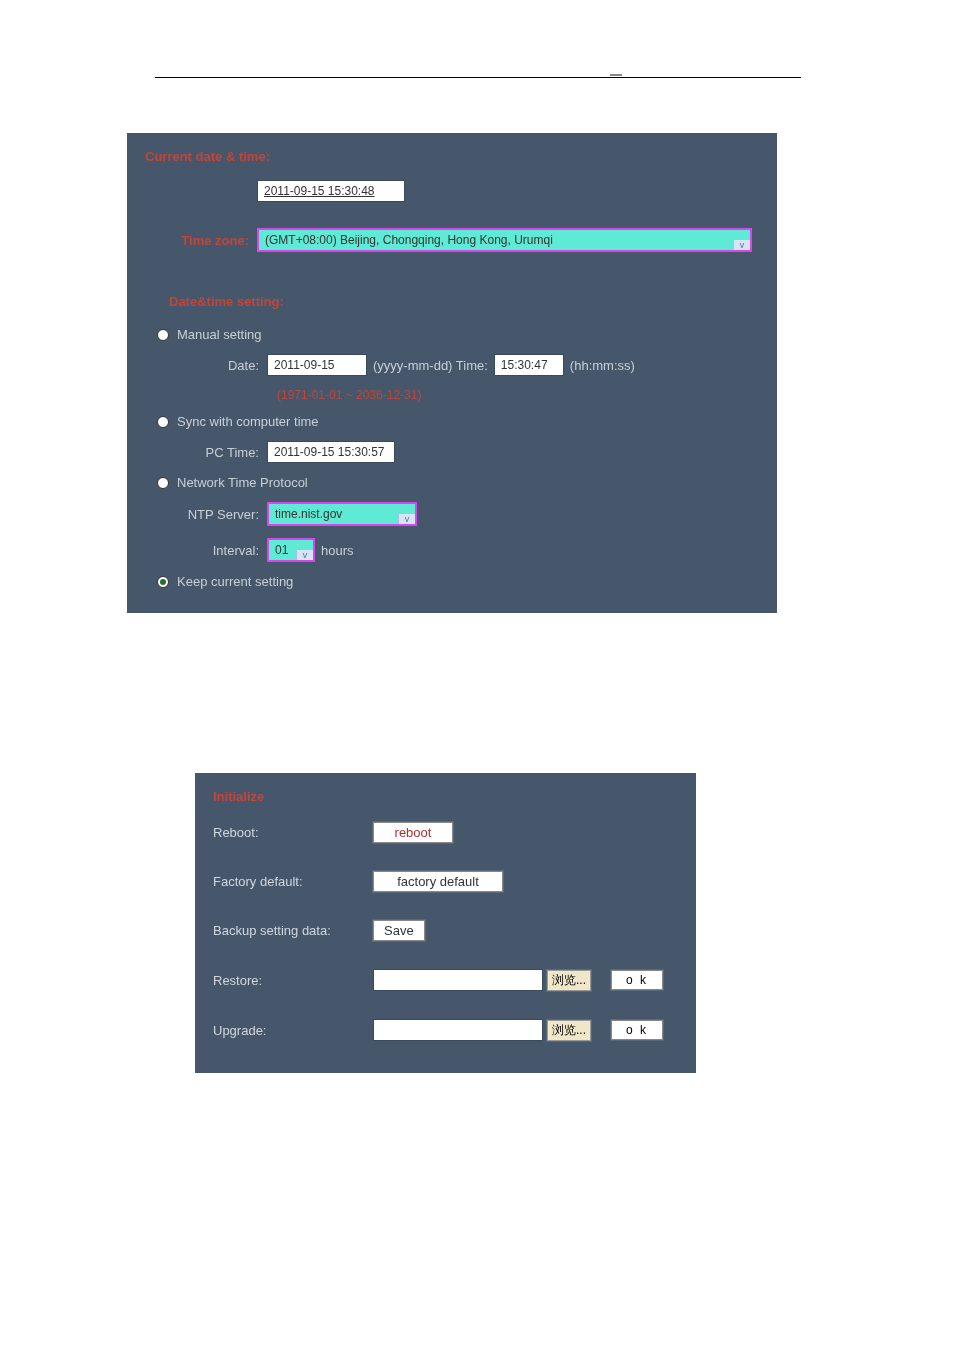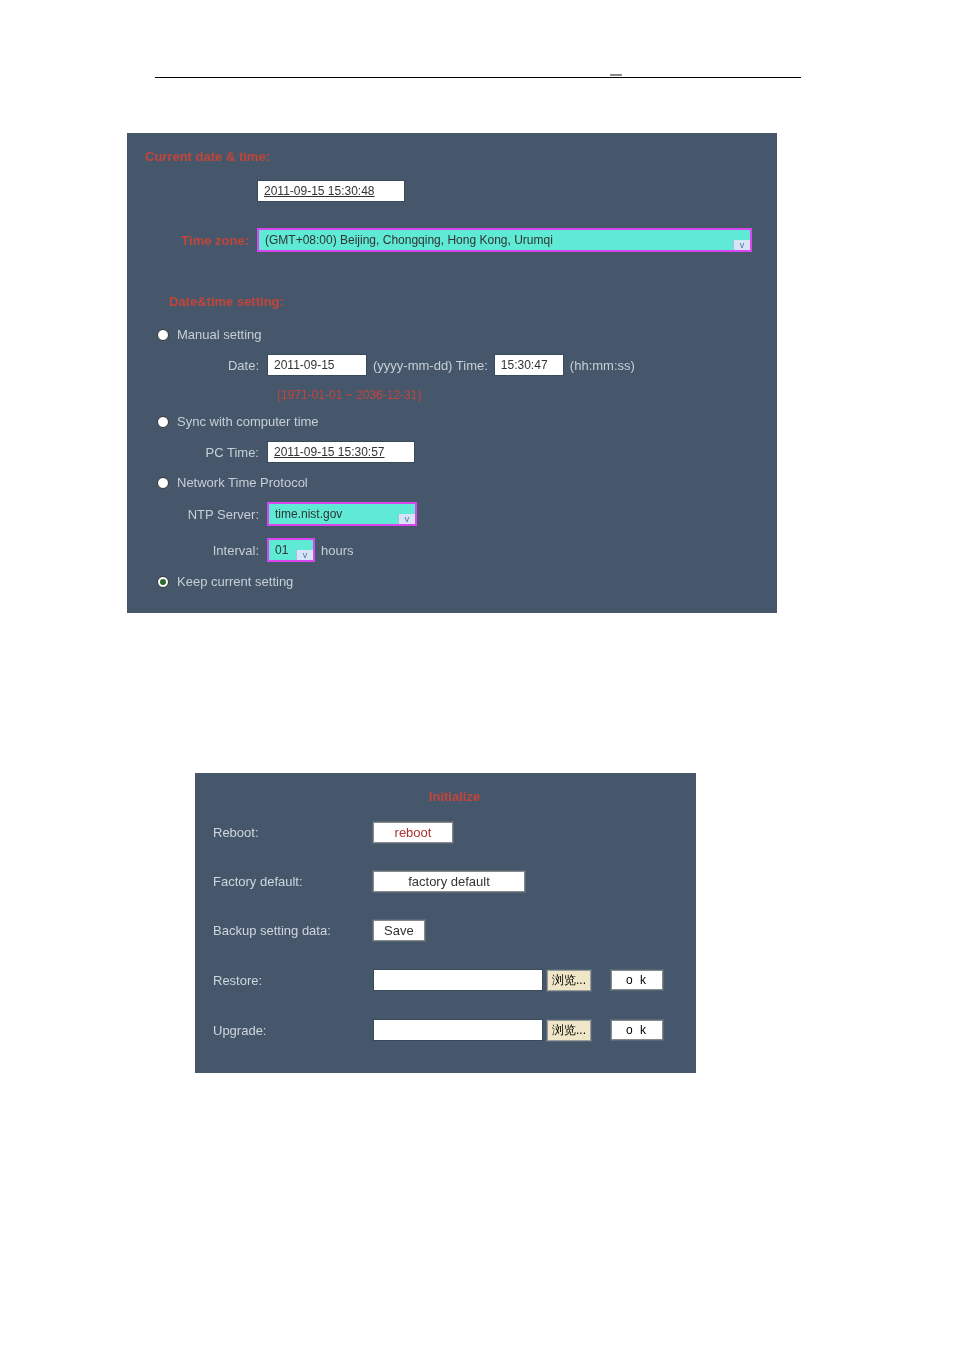--- a/index.html
+++ b/index.html
@@ -227,21 +227,21 @@
     <div style="padding-left:6px;">(hh:mm:ss)</div>
   </div>
   <div class="hint-red">(1971-01-01 ~ 2036-12-31)</div>
 
   <div class="radio-row">
     <span class="radio"></span>
     <span>Sync with computer time</span>
   </div>
   <div class="sub-row">
     <div class="sub-label" style="width:110px;">PC Time:</div>
-    <div class="input-box" style="width:148px;text-decoration:underline;">2011-09-15 15:30:57</div>
+    <div class="input-box" style="width:128px;">2011-09-15 15:30:57</div>
   </div>
 
   <div class="radio-row">
     <span class="radio"></span>
     <span>Network Time Protocol</span>
   </div>
   <div class="sub-row">
     <div class="sub-label" style="width:110px;">NTP Server:</div>
     <div class="select-box" style="width:150px;">
       <div class="val">time.nist.gov</div>
@@ -258,30 +258,30 @@
   </div>
 
   <div class="radio-row">
     <span class="radio checked"></span>
     <span>Keep current setting</span>
   </div>
 
 </div>
 
 <div class="panel2">
-  <div class="section-title" style="padding:10px 0 4px 18px;text-align:center;">Initialize</div>
+  <div class="section-title" style="padding:10px 0 4px 18px;">Initialize</div>
 
   <div class="p2-row">
     <div class="p2-label">Reboot:</div>
     <button class="wbtn red-text" style="width:80px;">reboot</button>
   </div>
 
   <div class="p2-row">
     <div class="p2-label">Factory default:</div>
-    <button class="wbtn" style="width:152px;text-align:center;">factory default</button>
+    <button class="wbtn" style="width:130px;text-align:center;">factory default</button>
   </div>
 
   <div class="p2-row">
     <div class="p2-label">Backup setting data:</div>
     <button class="wbtn">Save</button>
   </div>
 
   <div class="p2-row">
     <div class="p2-label">Restore:</div>
     <span class="file-input"></span>

